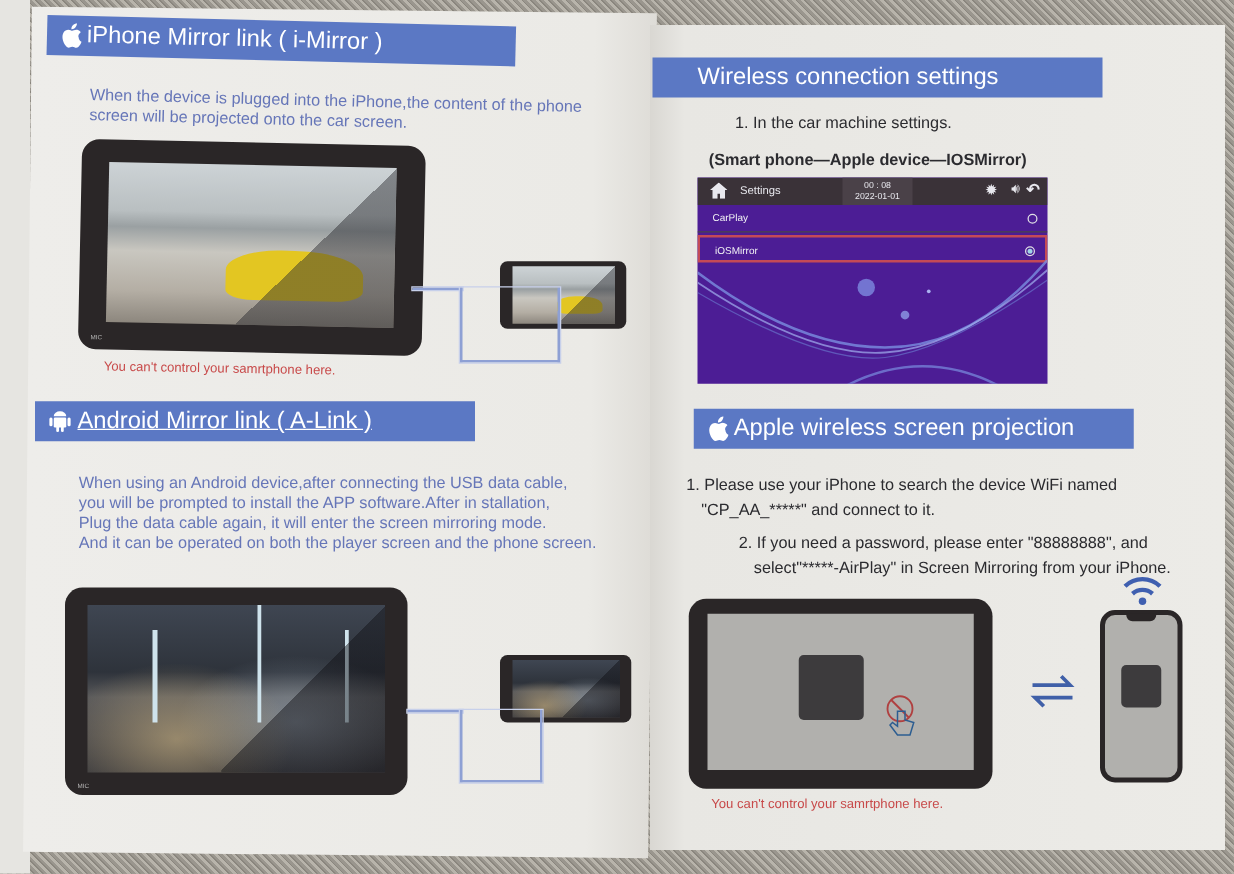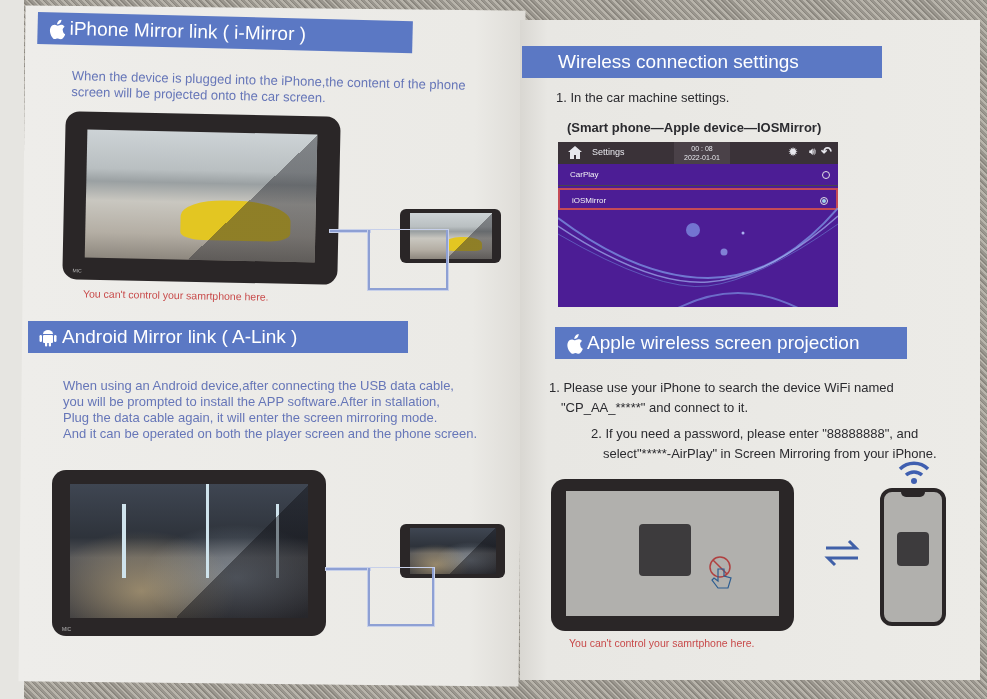--- a/index.html
+++ b/index.html
@@ -157,21 +157,21 @@
   <div class="screen car-scene" style="left:10px; top:4px; width:82px; height:46px;">
     <div class="car" style="left:36px; top:24px; width:36px; height:14px;"></div>
   </div>
 </div>
 
 <div class="cable" style="left:330px; top:230px; width:40px; height:0; border-width:2px 0 0 0;"></div>
 <div class="cable" style="left:368px; top:230px; width:80px; height:60px; border-width:2px 2px 2px 2px; border-top:none; border-right:2px solid #8ea0d4;"></div>
 
 <div class="warn" style="left:83px; top:289px; transform:rotate(1deg);">You can't control your samrtphone here.</div>
 
-<div class="band" style="left:28px; top:321px; width:380px;">
+<div class="band" style="left:28px; top:321px; width:352px;text-decoration:underline;">
   <svg class="android-glyph" width="20" height="18" viewBox="0 0 20 18">
     <path d="M5 5a5 4 0 0 1 10 0z" fill="#fff"></path>
     <rect x="5" y="6" width="10" height="8" rx="1" fill="#fff"></rect>
     <rect x="1.5" y="6" width="2.5" height="7" rx="1.2" fill="#fff"></rect>
     <rect x="16" y="6" width="2.5" height="7" rx="1.2" fill="#fff"></rect>
     <rect x="7" y="13" width="2.2" height="4.5" rx="1" fill="#fff"></rect>
     <rect x="10.8" y="13" width="2.2" height="4.5" rx="1" fill="#fff"></rect>
   </svg><span>Android Mirror link ( A-Link )</span>
 </div>
 
@@ -197,21 +197,21 @@
 
 <div class="cable" style="left:326px; top:568px; width:44px; height:0; border-width:2px 0 0 0;"></div>
 <div class="cable" style="left:368px; top:568px; width:66px; height:58px; border-top:none;"></div>
 
 <div class="page page-right"></div>
 
 <div class="band" style="left:522px; top:46px; width:360px;">
   <span style="padding-left:26px;">Wireless connection settings</span>
 </div>
 
-<div class="body-text-dark" style="left:556px; top:88px;">1. In the car machine settings.</div>
+<div class="body-text-dark" style="left:588px; top:88px;">1. In the car machine settings.</div>
 <div class="body-text-dark" style="left:567px; top:118px;font-weight:bold;">(Smart phone—Apple device—IOSMirror)</div>
 
 <div class="settings-screen">
   <div class="settings-bar">
     <svg style="position:absolute; left:10px; top:4px;" width="14" height="13" viewBox="0 0 14 13">
         <path d="M7 0L0 6h2v7h4V9h2v4h4V6h2z" fill="#e8e8ee"></path>
       </svg>
     <span style="position:absolute; left:34px; top:5px;">Settings</span>
     <div style="position:absolute; left:116px; top:0; width:56px; height:22px; background:#4a4148; text-align:center; font-size:7px; line-height:9px; padding-top:2px;">
       <div>00 : 08</div>

